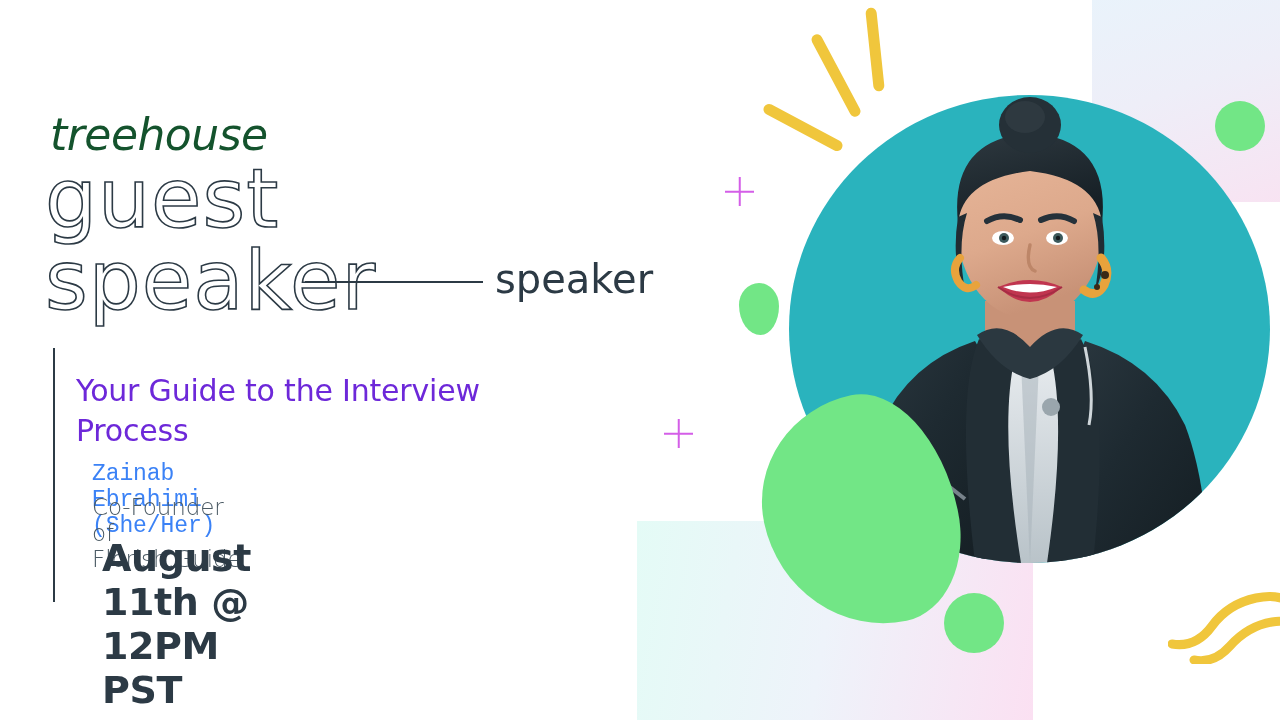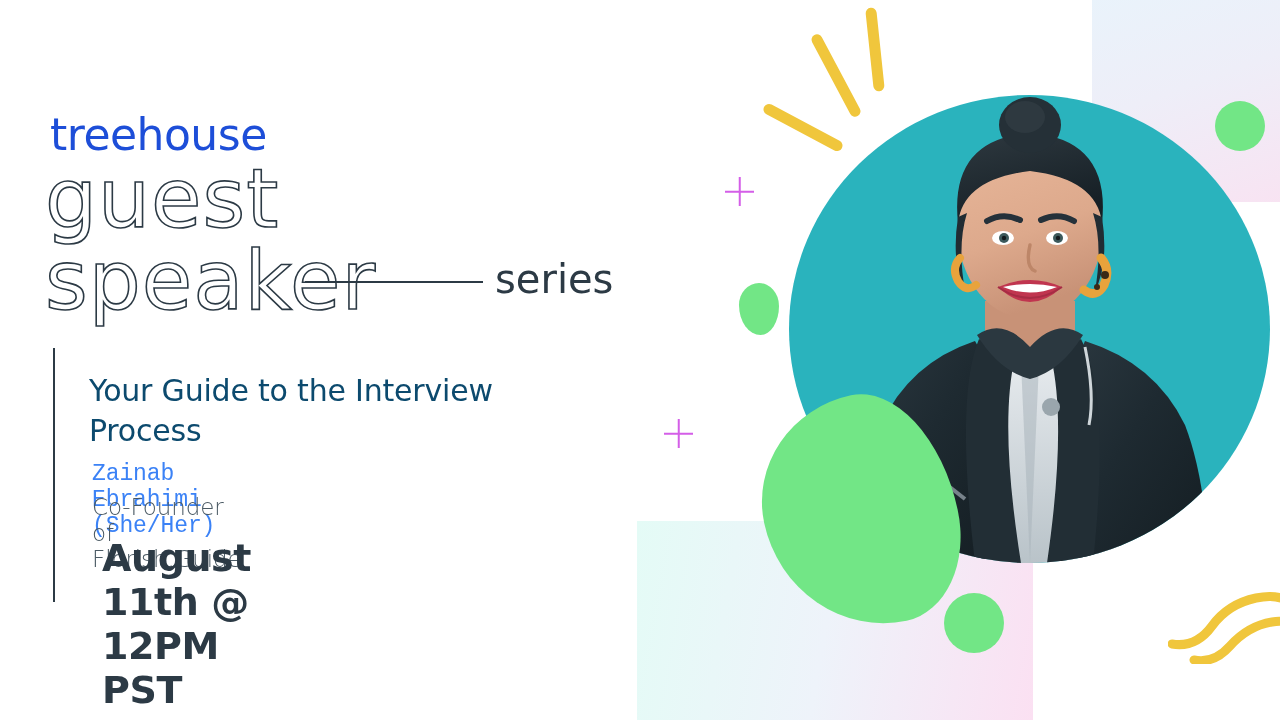--- a/index.html
+++ b/index.html
@@ -43,39 +43,39 @@
   .spark{position:absolute;background:#f0c63c;border-radius:6px;}
   #spark-1{left:759px;top:122px;width:88px;height:11px;transform:rotate(28deg);}
   #spark-2{left:790px;top:70px;width:92px;height:11px;transform:rotate(62deg);}
   #spark-3{left:833px;top:44px;width:84px;height:11px;transform:rotate(84deg);}
   #squig-wrap{left:1168px;top:574px;width:120px;height:90px;}
 
   
   #textblock{position:absolute;left:0;top:0;}
 
   #treehouse{position:absolute;left:50px;top:109px;
-    font-size:44px;font-weight:400;color:#1d4ed8;letter-spacing:-0.5px;
-    font-family:"DejaVu Sans",sans-serif;}
+    font-size:44px;font-weight:400;color:#14532d;letter-spacing:-0.5px;
+    font-family:"DejaVu Sans",sans-serif;font-style:italic;}
 
   #guest-speaker{position:absolute;left:45px;top:158px;
     font-size:82px;font-weight:400;letter-spacing:1px;line-height:1;
     font-family:"DejaVu Sans",sans-serif;
     color:transparent;
     -webkit-text-stroke:1.6px #2c3a45;}
 
   #rule-series{position:absolute;left:305px;top:281px;width:178px;height:2px;
     background:#2c3a45;}
   #series{position:absolute;left:495px;top:256px;
     font-size:40px;font-weight:400;color:#2c3a45;letter-spacing:0px;
     font-family:"DejaVu Sans",sans-serif;}
 
   #vrule{position:absolute;left:53px;top:348px;width:2px;height:254px;background:#2c3a45;}
 
-  #talk-title{position:absolute;left:89px;top:371px;width:420px;
-    font-size:30px;line-height:1.33;font-weight:400;color:#0c4a6e;
+  #talk-title{position:absolute;left:76px;top:371px;width:420px;
+    font-size:30px;line-height:1.33;font-weight:400;color:#6d28d9;
     font-family:"DejaVu Sans",sans-serif;letter-spacing:-0.2px;}
 
   #speaker-name{position:absolute;left:92px;top:461px;
     font-size:23px;font-weight:300;color:#3b82f6;
     font-family:Liberation Mono, monospace;letter-spacing:-0.1px;}
   #speaker-role{position:absolute;left:92px;top:494px;
     font-size:23px;font-weight:300;color:#4b5a64;
     font-family:"DejaVu Sans",sans-serif;letter-spacing:-0.1px;}
 
   #datetime{position:absolute;left:90px;top:536px;
@@ -184,21 +184,21 @@
     <path d="M26 86 Q46 90 62 72 Q80 52 104 48 Q116 46 120 50" stroke="#f0c63c" stroke-width="9" fill="none" stroke-linecap="round"></path>
   </svg>
 
   <div id="textblock">
 
     <div id="treehouse">treehouse</div>
 
     <div id="guest-speaker">guest speaker</div>
 
     <div id="rule-series"></div>
-    <div id="series">series</div>
+    <div id="series">speaker</div>
 
     <div id="vrule"></div>
 
     <div id="talk-title">Your Guide to the Interview Process</div>
 
     <div id="speaker-name">Zainab Ebrahimi (She/Her)</div>
     <div id="speaker-role">Co-Founder of Florish.Guide</div>
 
     <div id="datetime">August 11th @ 12PM PST</div>
 

